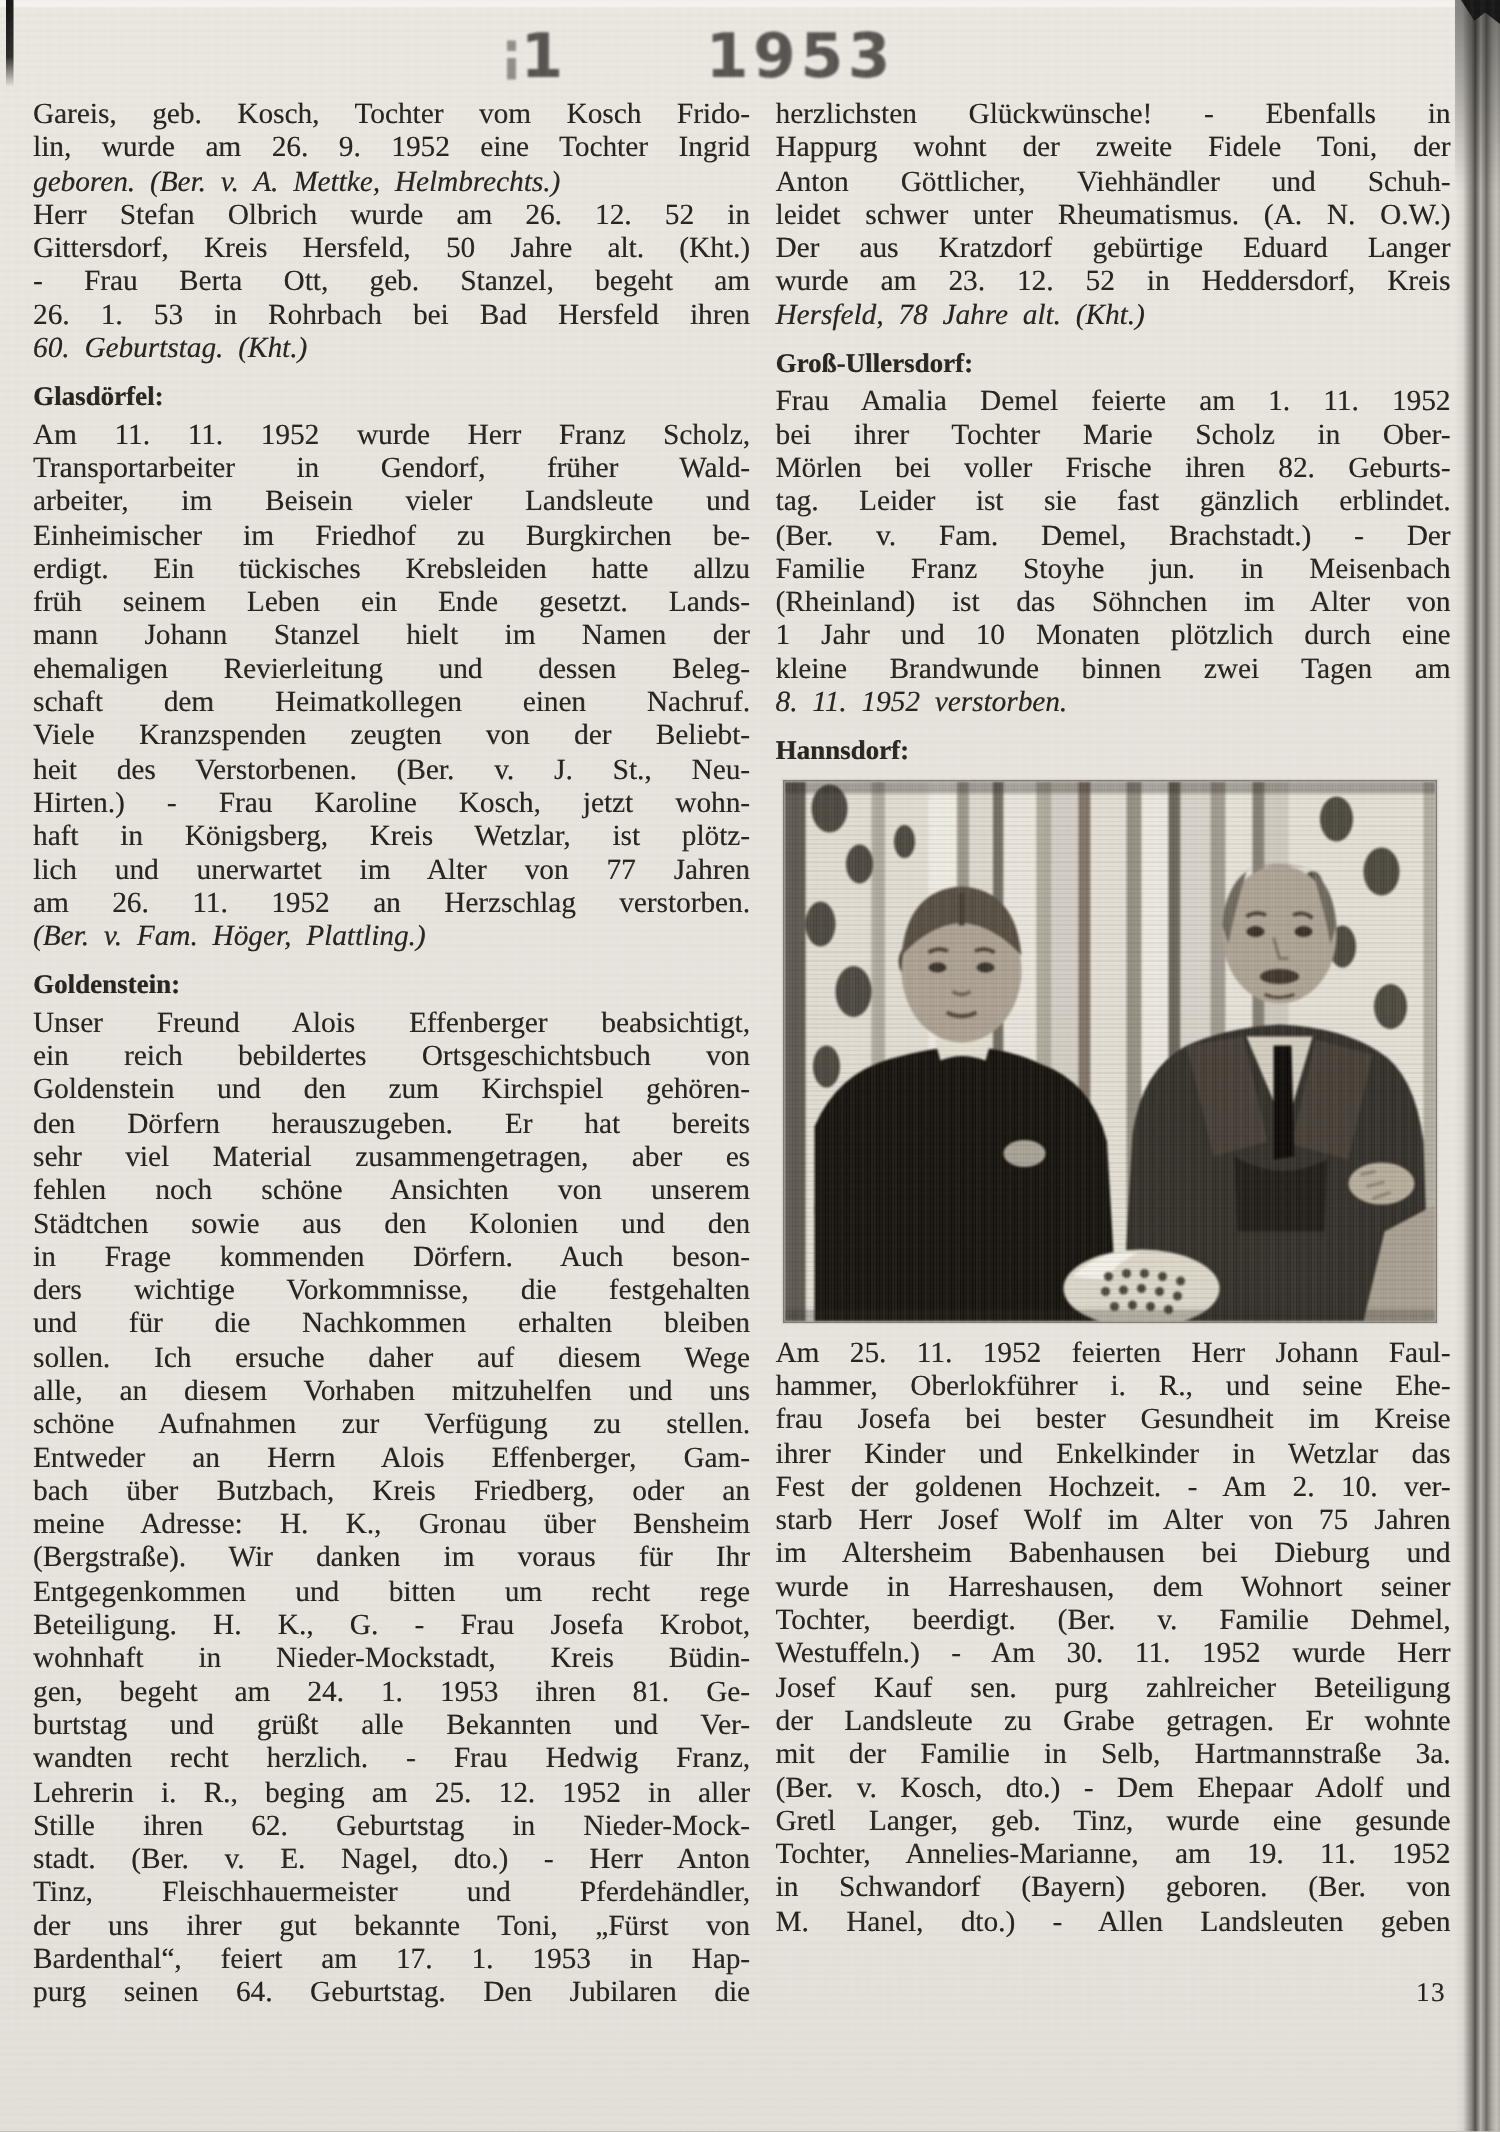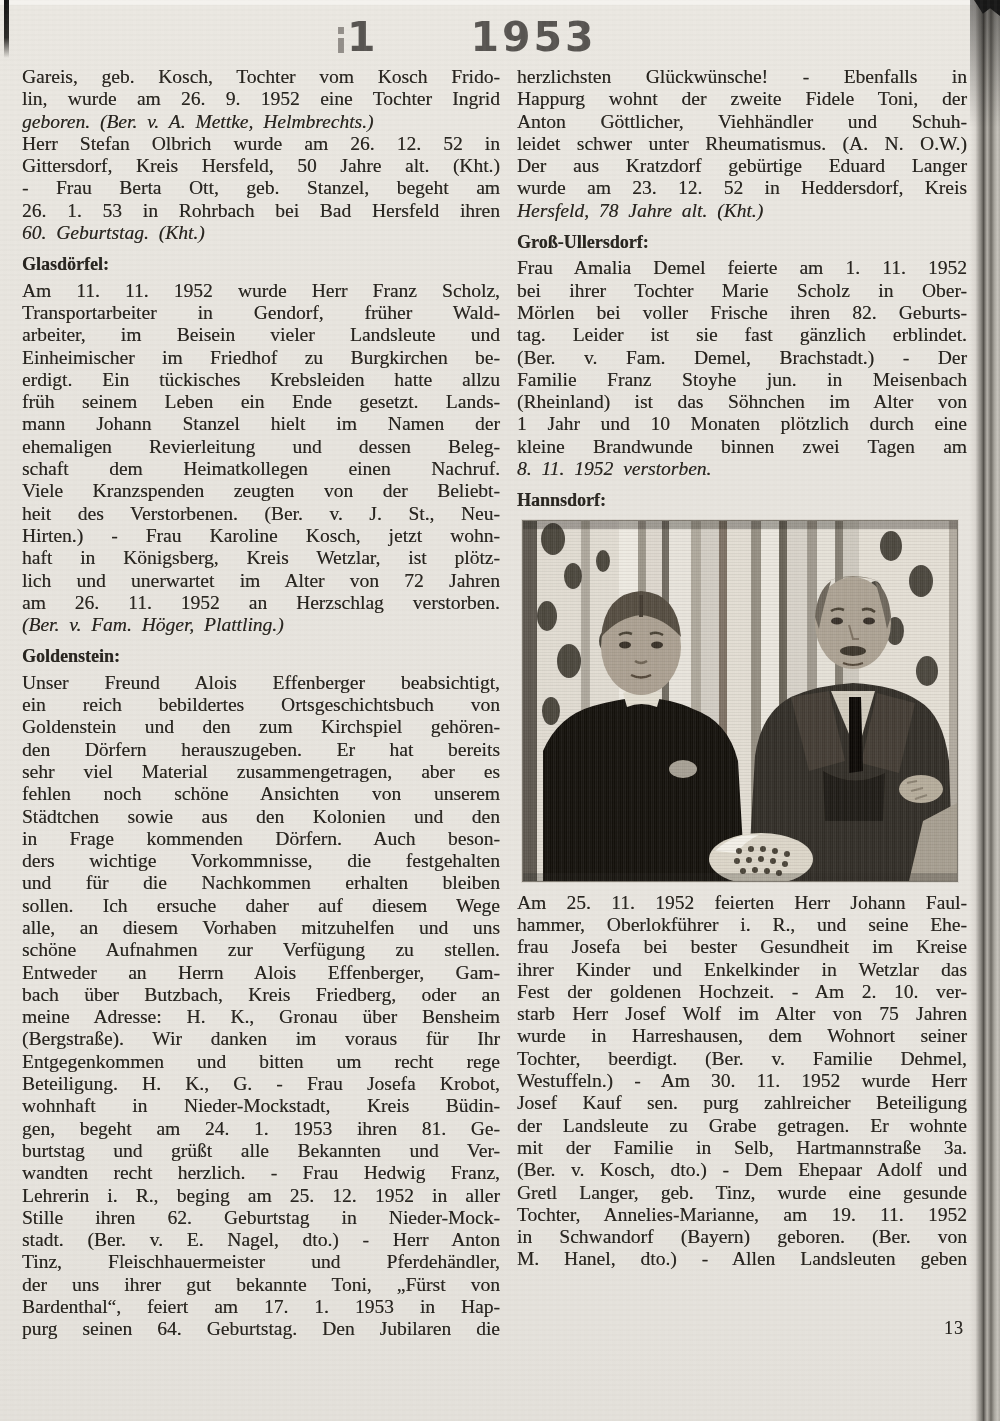--- a/index.html
+++ b/index.html
@@ -122,21 +122,21 @@
         <div class="line">Einheimischer im Friedhof zu Burgkirchen be-</div>
         <div class="line">erdigt. Ein tückisches Krebsleiden hatte allzu</div>
         <div class="line">früh seinem Leben ein Ende gesetzt. Lands-</div>
         <div class="line">mann Johann Stanzel hielt im Namen der</div>
         <div class="line">ehemaligen Revierleitung und dessen Beleg-</div>
         <div class="line">schaft dem Heimatkollegen einen Nachruf.</div>
         <div class="line">Viele Kranzspenden zeugten von der Beliebt-</div>
         <div class="line">heit des Verstorbenen. (Ber. v. J. St., Neu-</div>
         <div class="line">Hirten.) - Frau Karoline Kosch, jetzt wohn-</div>
         <div class="line">haft in Königsberg, Kreis Wetzlar, ist plötz-</div>
-        <div class="line">lich und unerwartet im Alter von 72 Jahren</div>
+        <div class="line">lich und unerwartet im Alter von 77 Jahren</div>
         <div class="line">am 26. 11. 1952 an Herzschlag verstorben.</div>
         <div class="line short">(Ber. v. Fam. Höger, Plattling.)</div>
       </div>
       <div class="heading">Goldenstein:</div>
       <div class="para">
         <div class="line">Unser Freund Alois Effenberger beabsichtigt,</div>
         <div class="line">ein reich bebildertes Ortsgeschichtsbuch von</div>
         <div class="line">Goldenstein und den zum Kirchspiel gehören-</div>
         <div class="line">den Dörfern herauszugeben. Er hat bereits</div>
         <div class="line">sehr viel Material zusammengetragen, aber es</div>
@@ -312,20 +312,21 @@
       <path d="M0,352 L434,352 L434,360 L0,360 Z" fill="#2a2722" opacity=".25"></path>
     </svg>
   </div>
       <div class="para">
         <div class="line">Am 25. 11. 1952 feierten Herr Johann Faul-</div>
         <div class="line">hammer, Oberlokführer i. R., und seine Ehe-</div>
         <div class="line">frau Josefa bei bester Gesundheit im Kreise</div>
         <div class="line">ihrer Kinder und Enkelkinder in Wetzlar das</div>
         <div class="line">Fest der goldenen Hochzeit. - Am 2. 10. ver-</div>
         <div class="line">starb Herr Josef Wolf im Alter von 75 Jahren</div>
+        <div class="line">im Altersheim Babenhausen bei Dieburg und</div>
         <div class="line">wurde in Harreshausen, dem Wohnort seiner</div>
         <div class="line">Tochter, beerdigt. (Ber. v. Familie Dehmel,</div>
         <div class="line">Westuffeln.) - Am 30. 11. 1952 wurde Herr</div>
         <div class="line">Josef Kauf sen. purg zahlreicher Beteiligung</div>
         <div class="line">der Landsleute zu Grabe getragen. Er wohnte</div>
         <div class="line">mit der Familie in Selb, Hartmannstraße 3a.</div>
         <div class="line">(Ber. v. Kosch, dto.) - Dem Ehepaar Adolf und</div>
         <div class="line">Gretl Langer, geb. Tinz, wurde eine gesunde</div>
         <div class="line">Tochter, Annelies-Marianne, am 19. 11. 1952</div>
         <div class="line">in Schwandorf (Bayern) geboren. (Ber. von</div>

